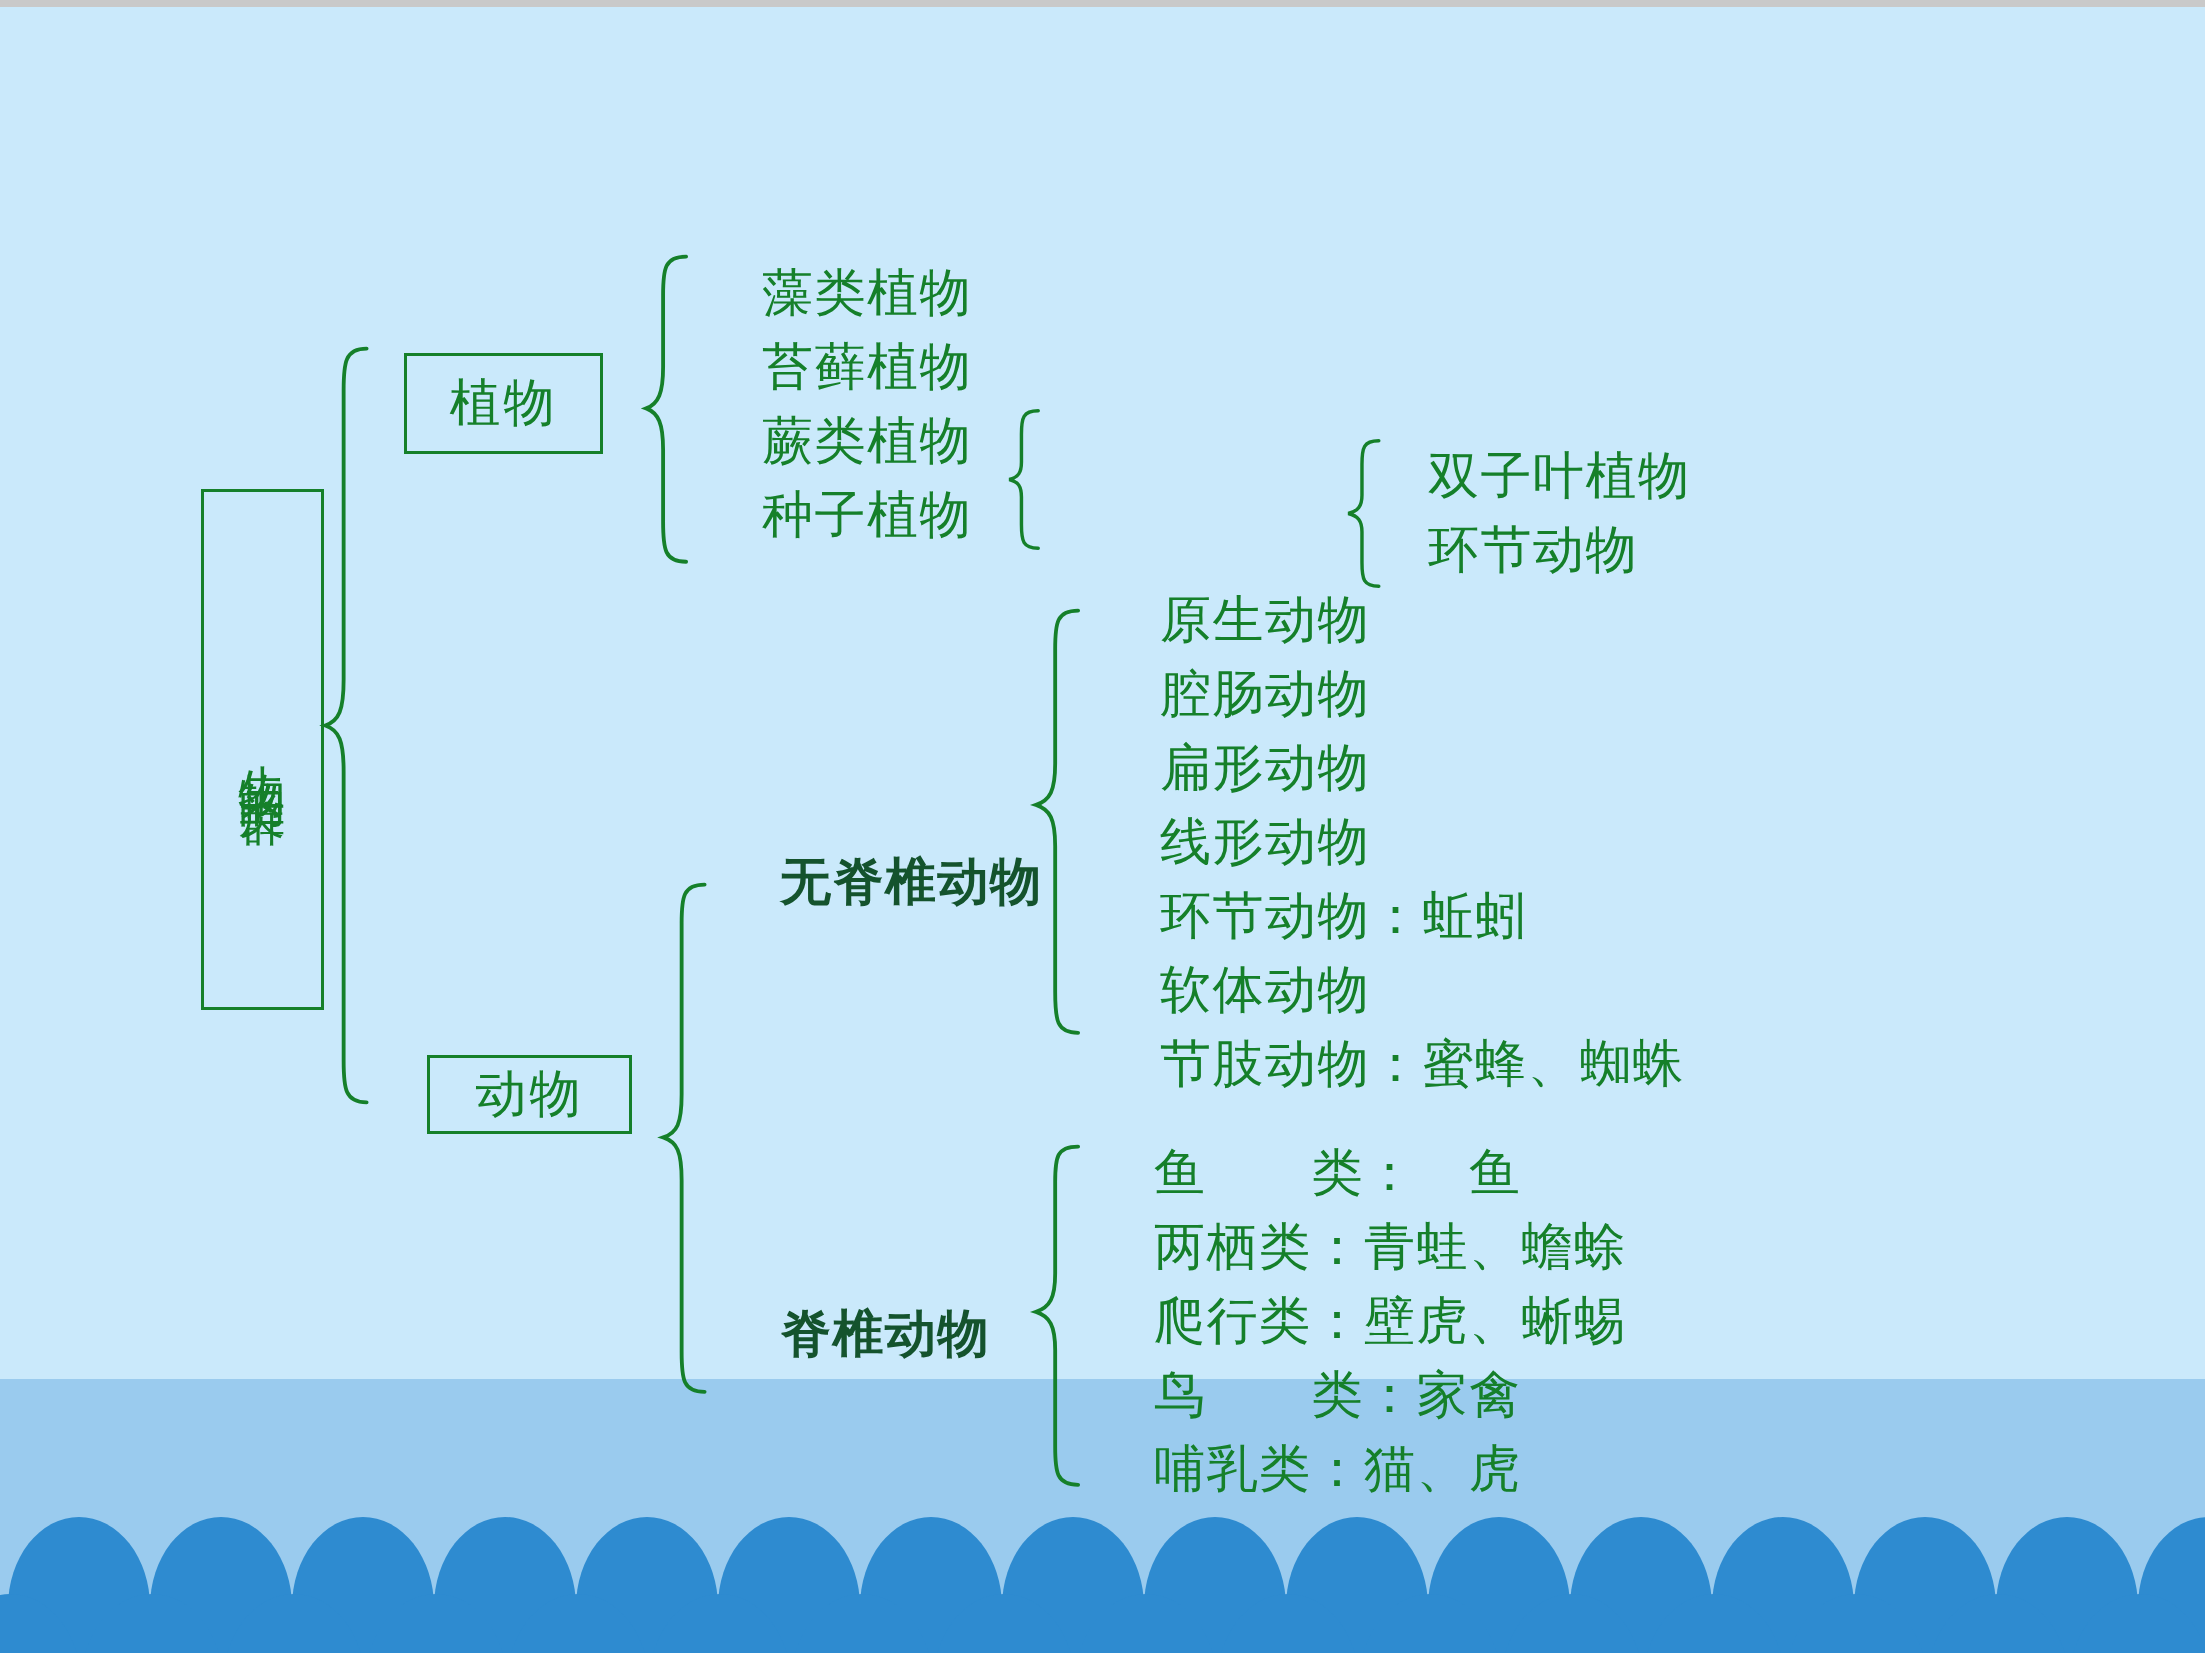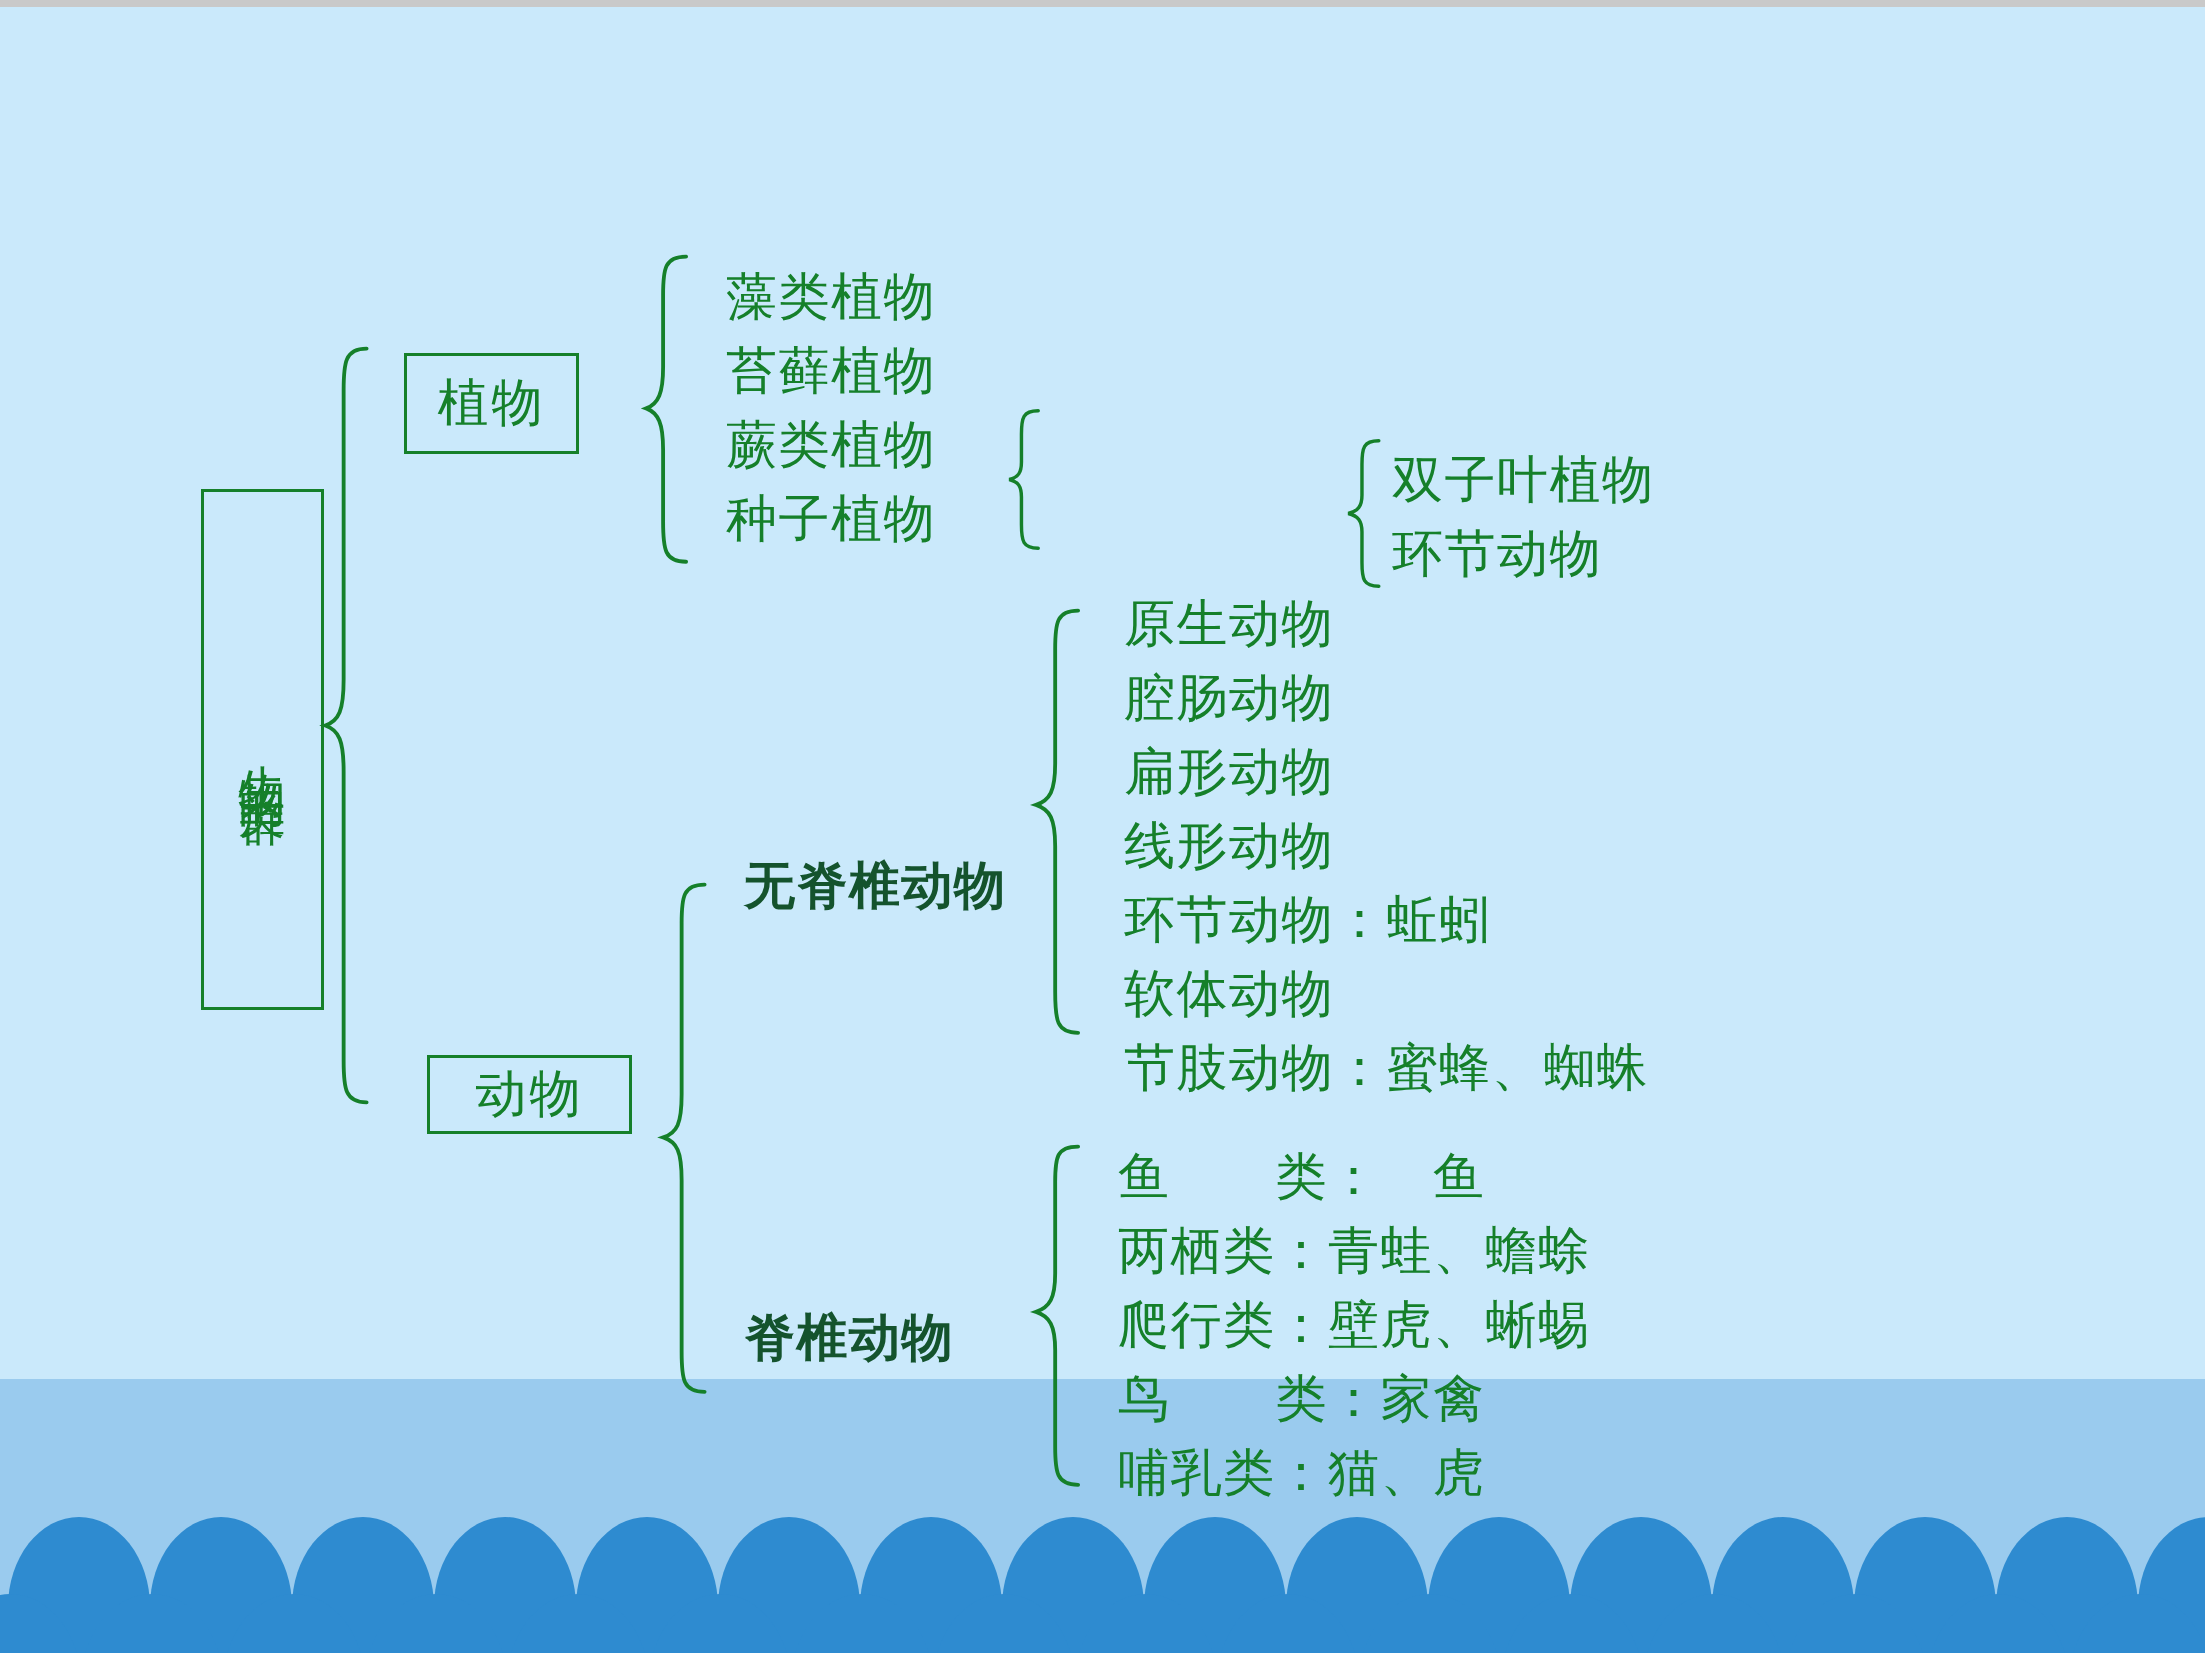--- a/index.html
+++ b/index.html
@@ -42,25 +42,26 @@
     border-radius: 50% 50% 50% 50% / 62% 62% 38% 38%;
     flex: 0 0 auto;
   }
   #dots-back { top: 1510px; left: 7.7px; }
   #dots-front { top: 1587px; left: -61px; }
 
   
   .cn {
     position: absolute;
     color: #15802a;
-    font-family: Liberation Serif, serif;
+    font-family: Liberation Mono, monospace;
     font-size: 51px;
     line-height: 74px;
     white-space: pre;
     letter-spacing: 1.5px;
+    margin-left: 36px;
   }
   .cn.red { color: #14532d; font-weight: bold; }
 
   
   .node-box {
     position: absolute;
     border: 3.8px solid #15802a;
     box-sizing: border-box;
     display: flex;
     align-items: center;
@@ -73,21 +74,21 @@
   #box-root {
     left: 201px; top: 482px; width: 123px; height: 521px;
   }
   #box-root .vtext {
     writing-mode: vertical-rl;
     text-orientation: upright;
     line-height: 1.35;
     letter-spacing: 9.2px;
     font-size: 47px;
   }
-  #box-plant { left: 404px; top: 346px; width: 175px; height: 101px; }
+  #box-plant { left: 404px; top: 346px; width: 199px; height: 101px; }
   #box-animal { left: 427px; top: 1048px; width: 205px; height: 79px; }
 
   
   .brace {
     position: absolute;
     overflow: visible;
   }
   .brace path {
     fill: none;
     stroke: #15802a;

